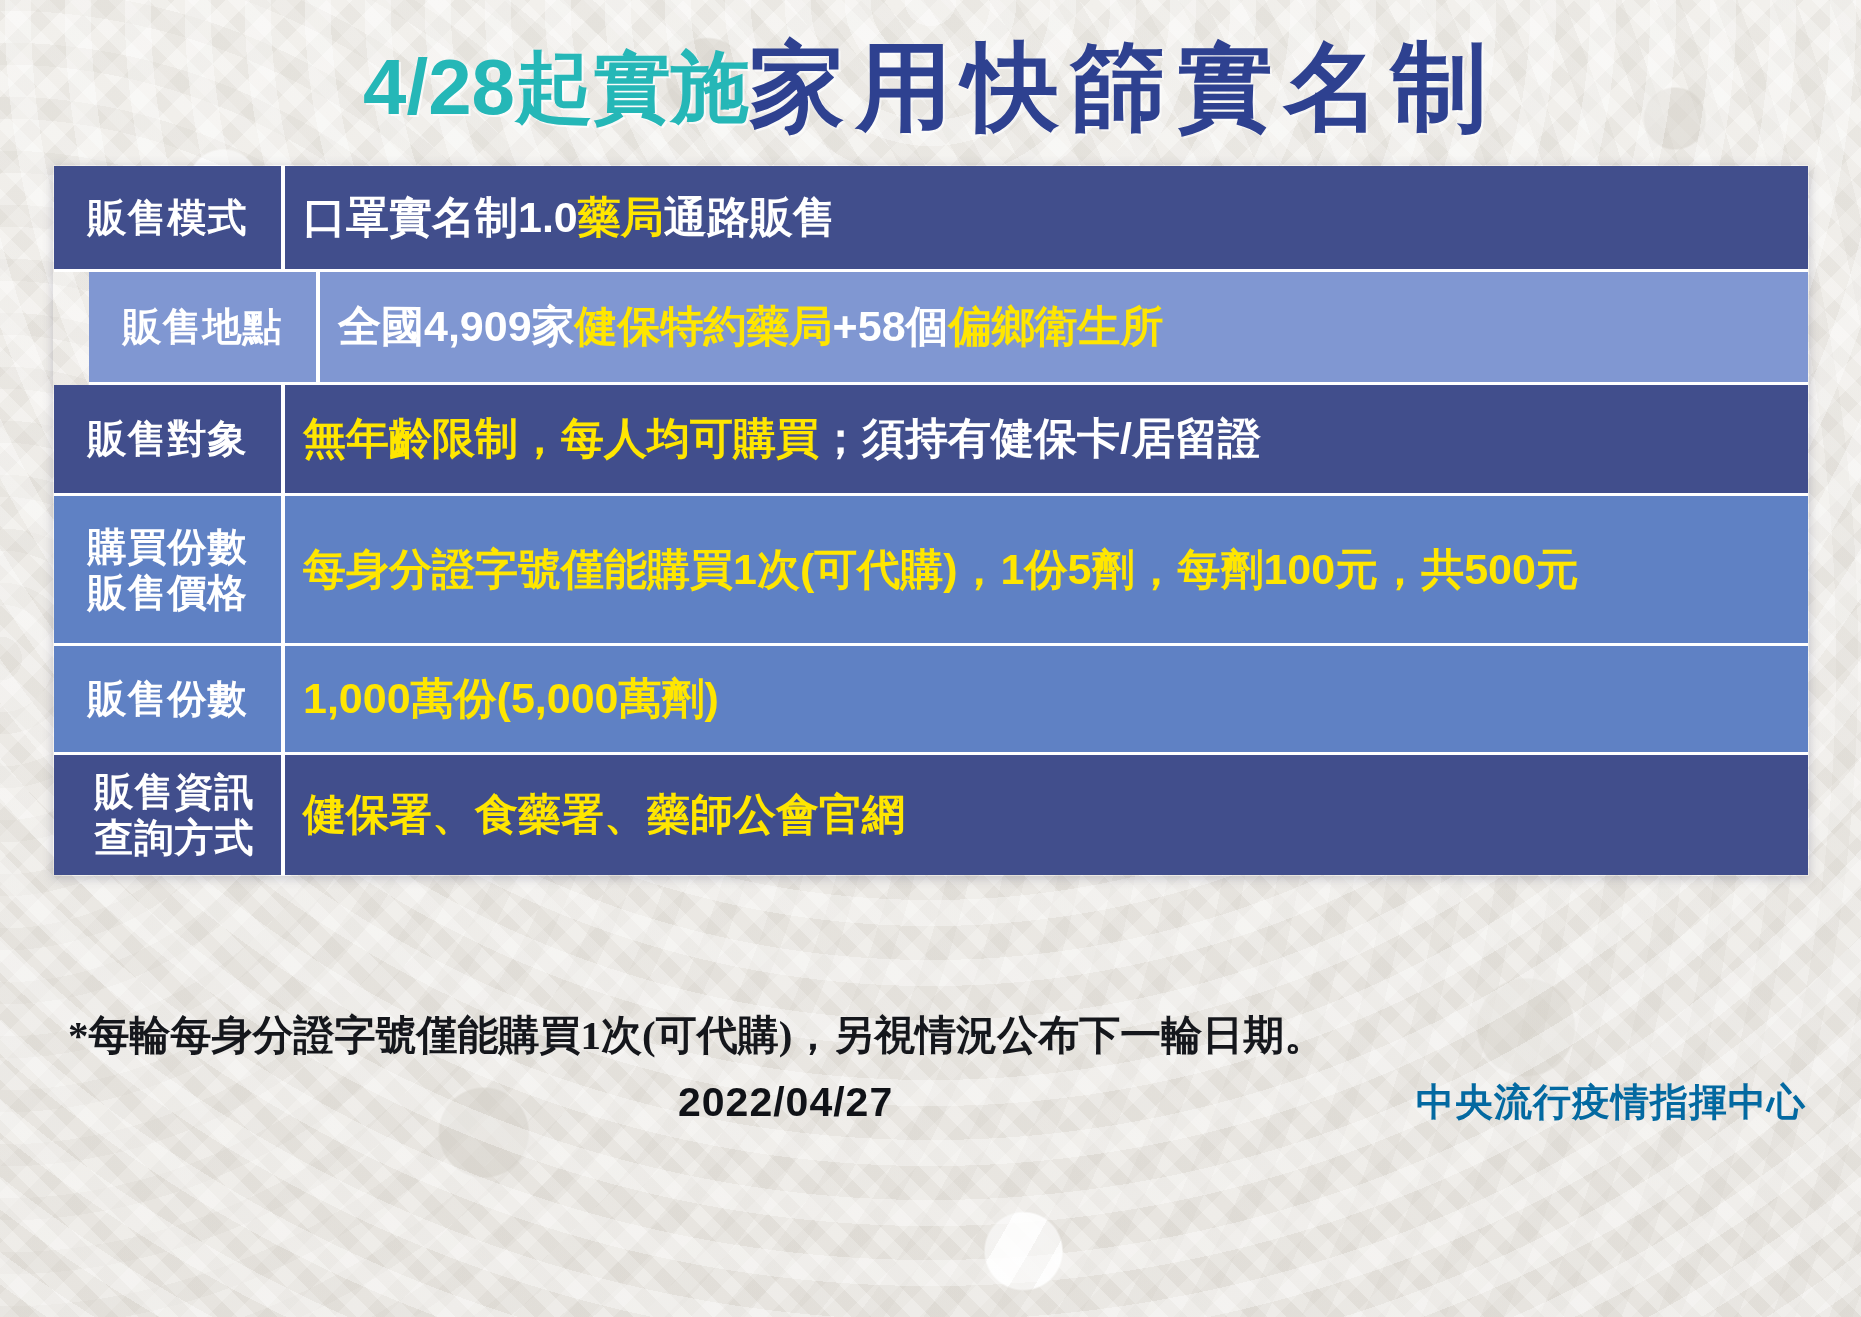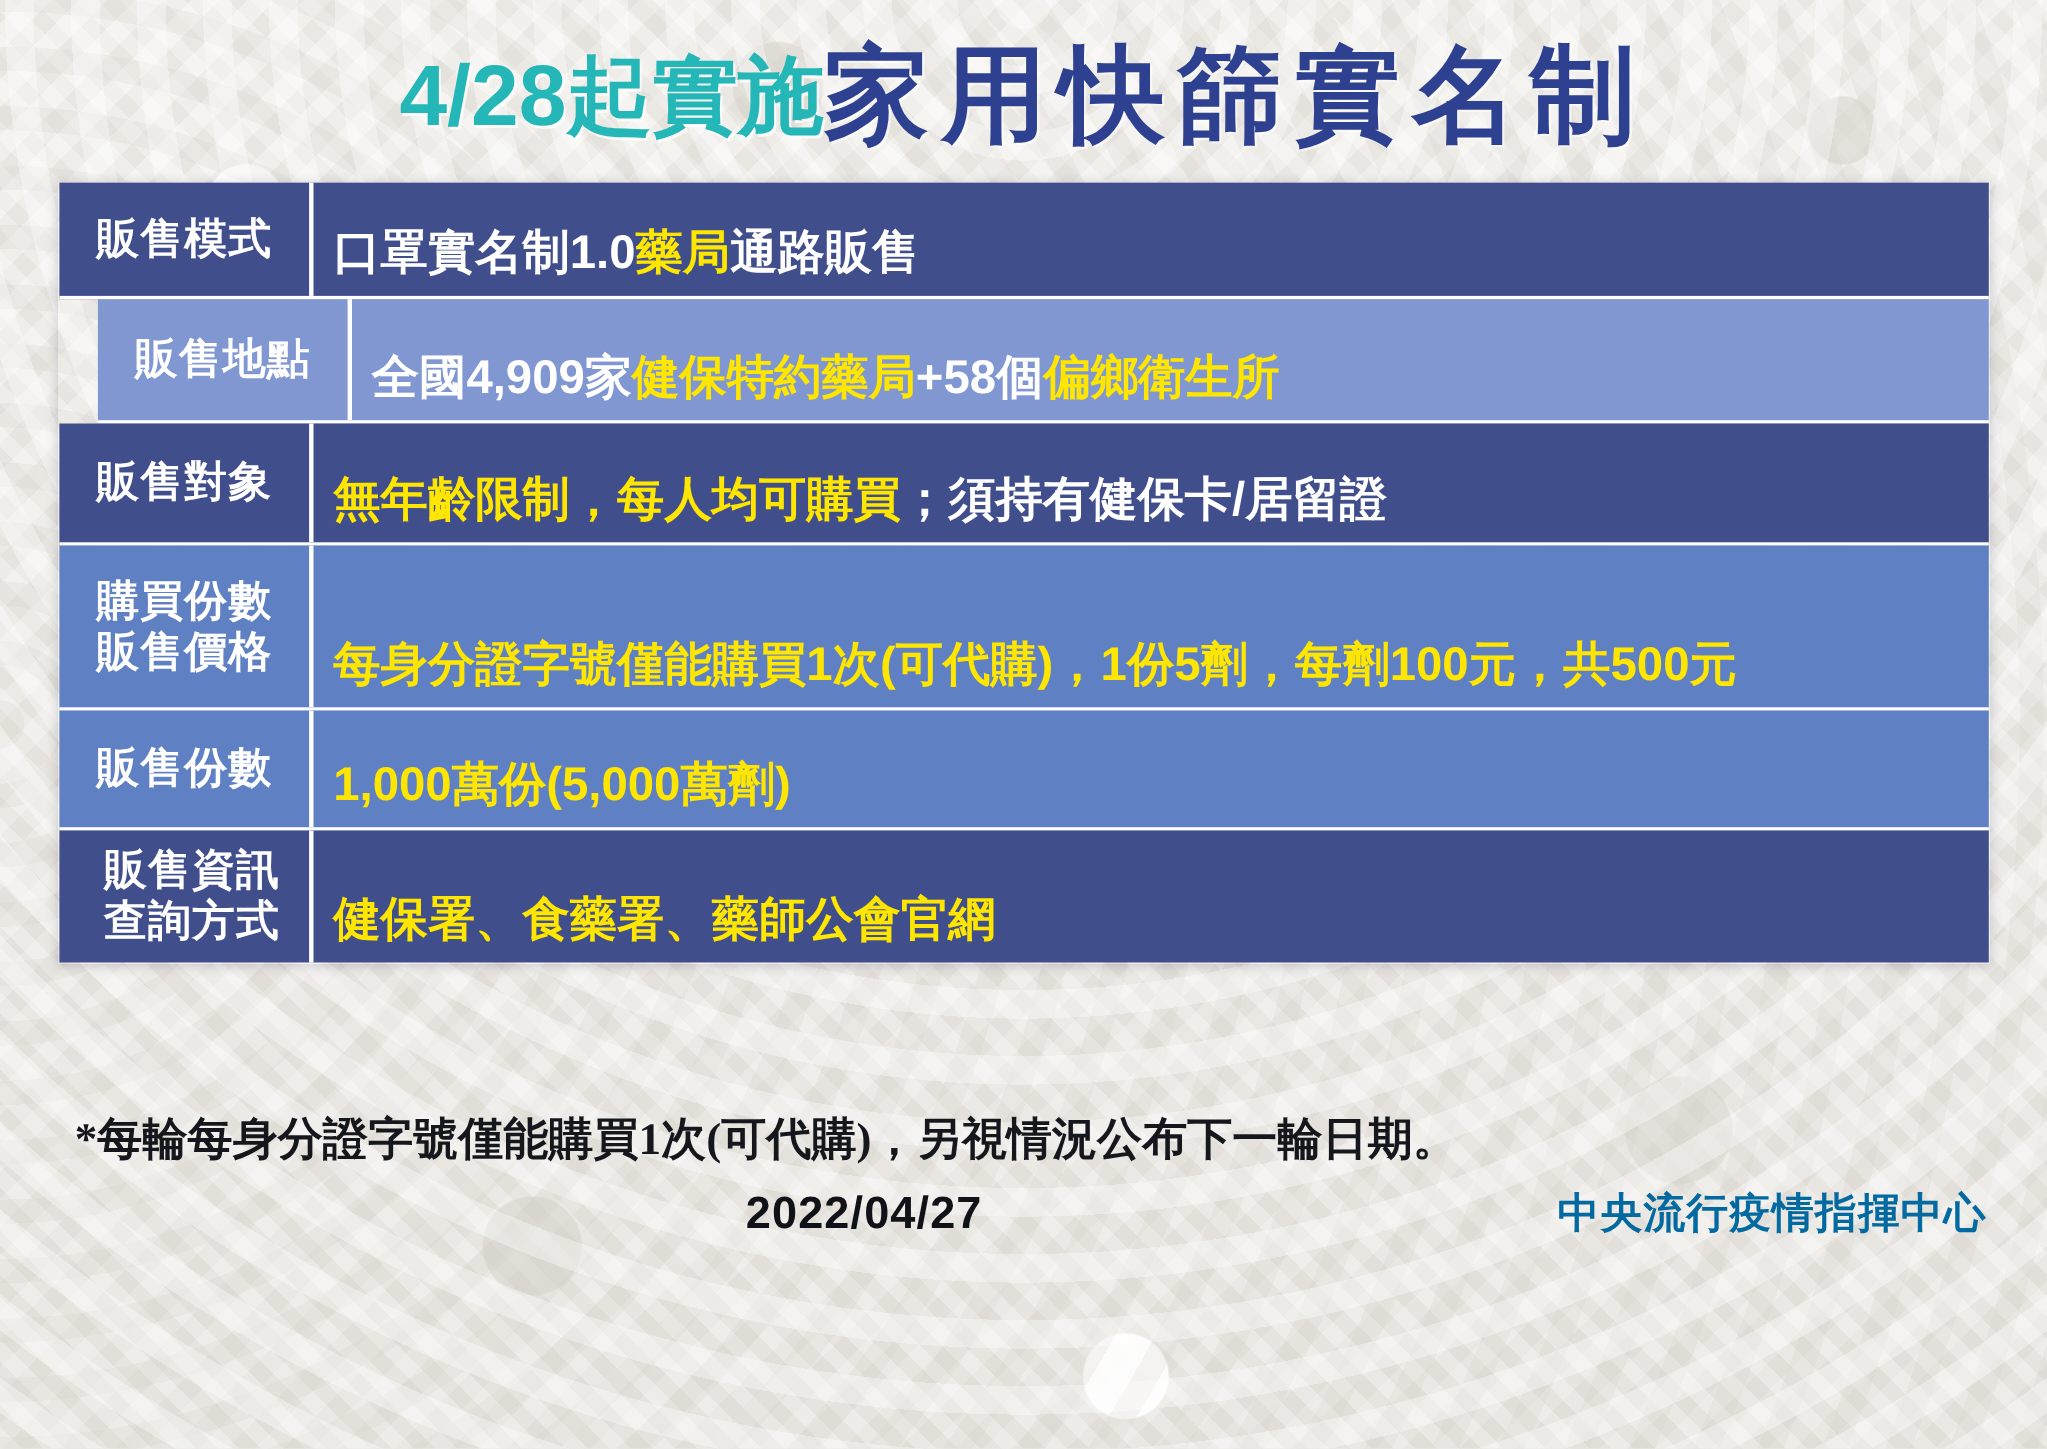--- a/index.html
+++ b/index.html
@@ -113,21 +113,21 @@
     font-weight: 900;
     font-size: 39px;
     line-height: 1.17;
     padding: 10px 4px;
     border-right: 4px solid #ffffff;
     letter-spacing: 1px;
   }
   .value-cell {
     flex: 1 1 auto;
     display: flex;
-    align-items: flex-end;
+    align-items: center;
     padding: 12px 10px 12px 18px;
     font-weight: 900;
     font-size: 43px;
     line-height: 1.24;
     color: #ffffff;
     letter-spacing: 0px;
     word-break: break-all;
   }
   .value-cell .hl { color: #ffe600; }
 

